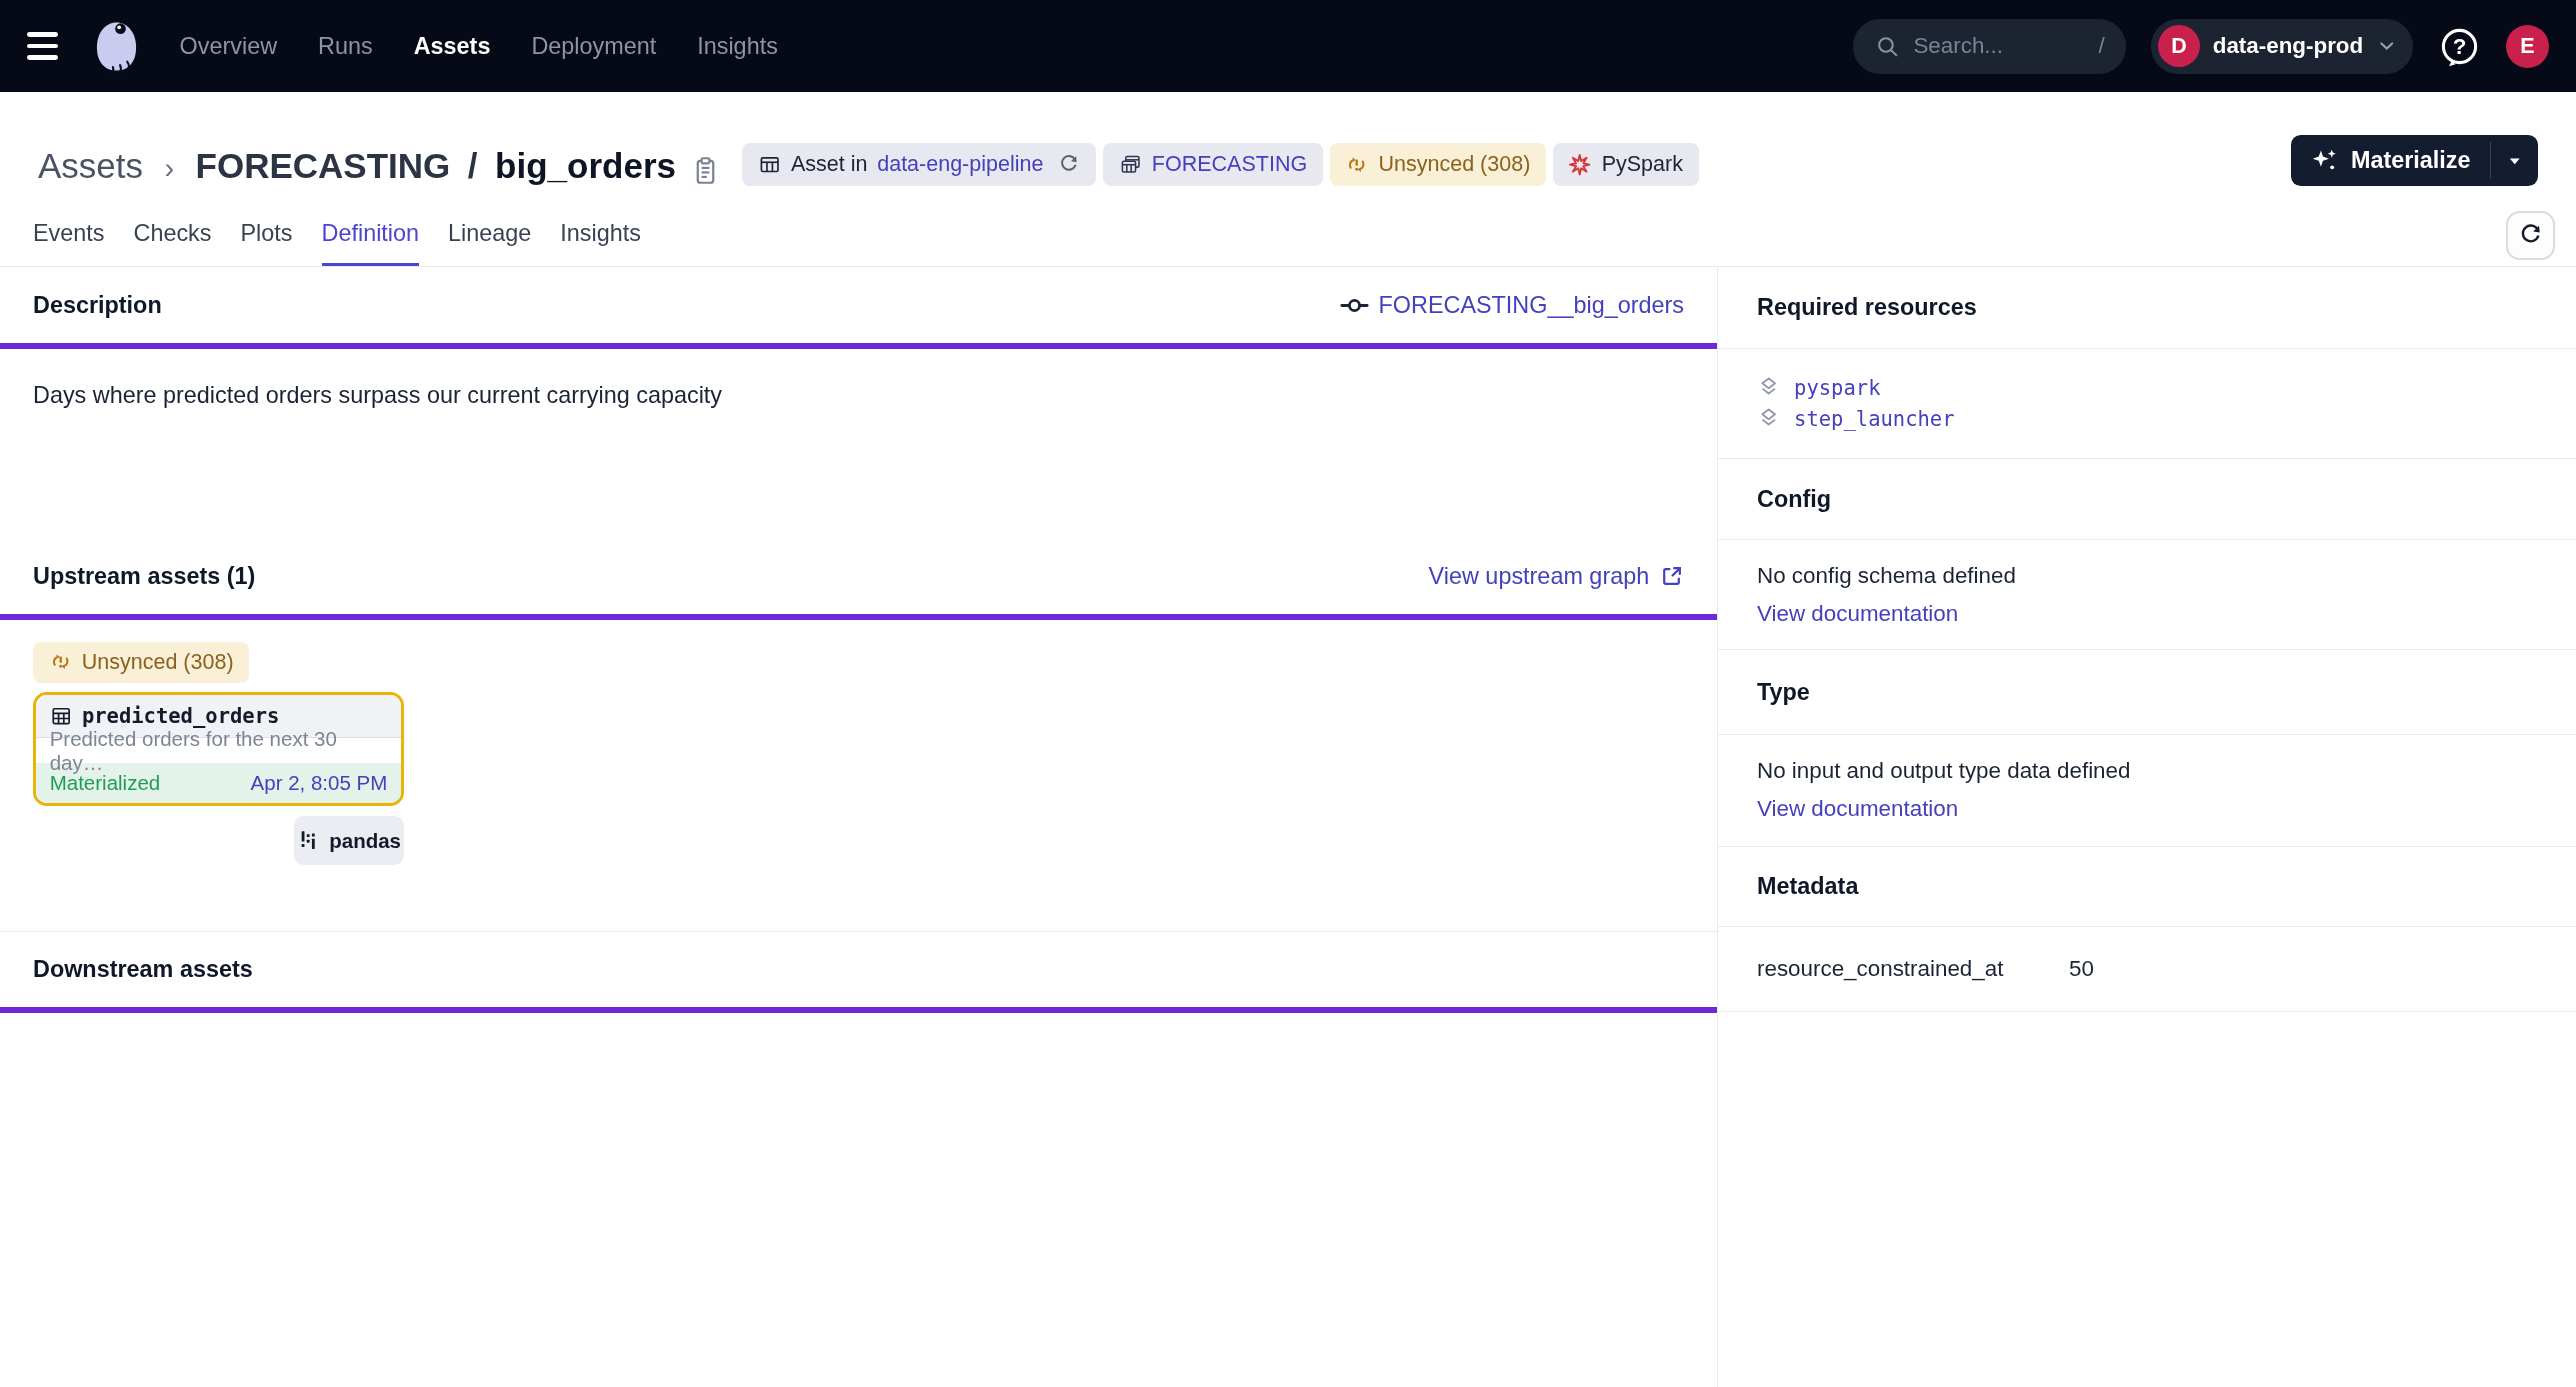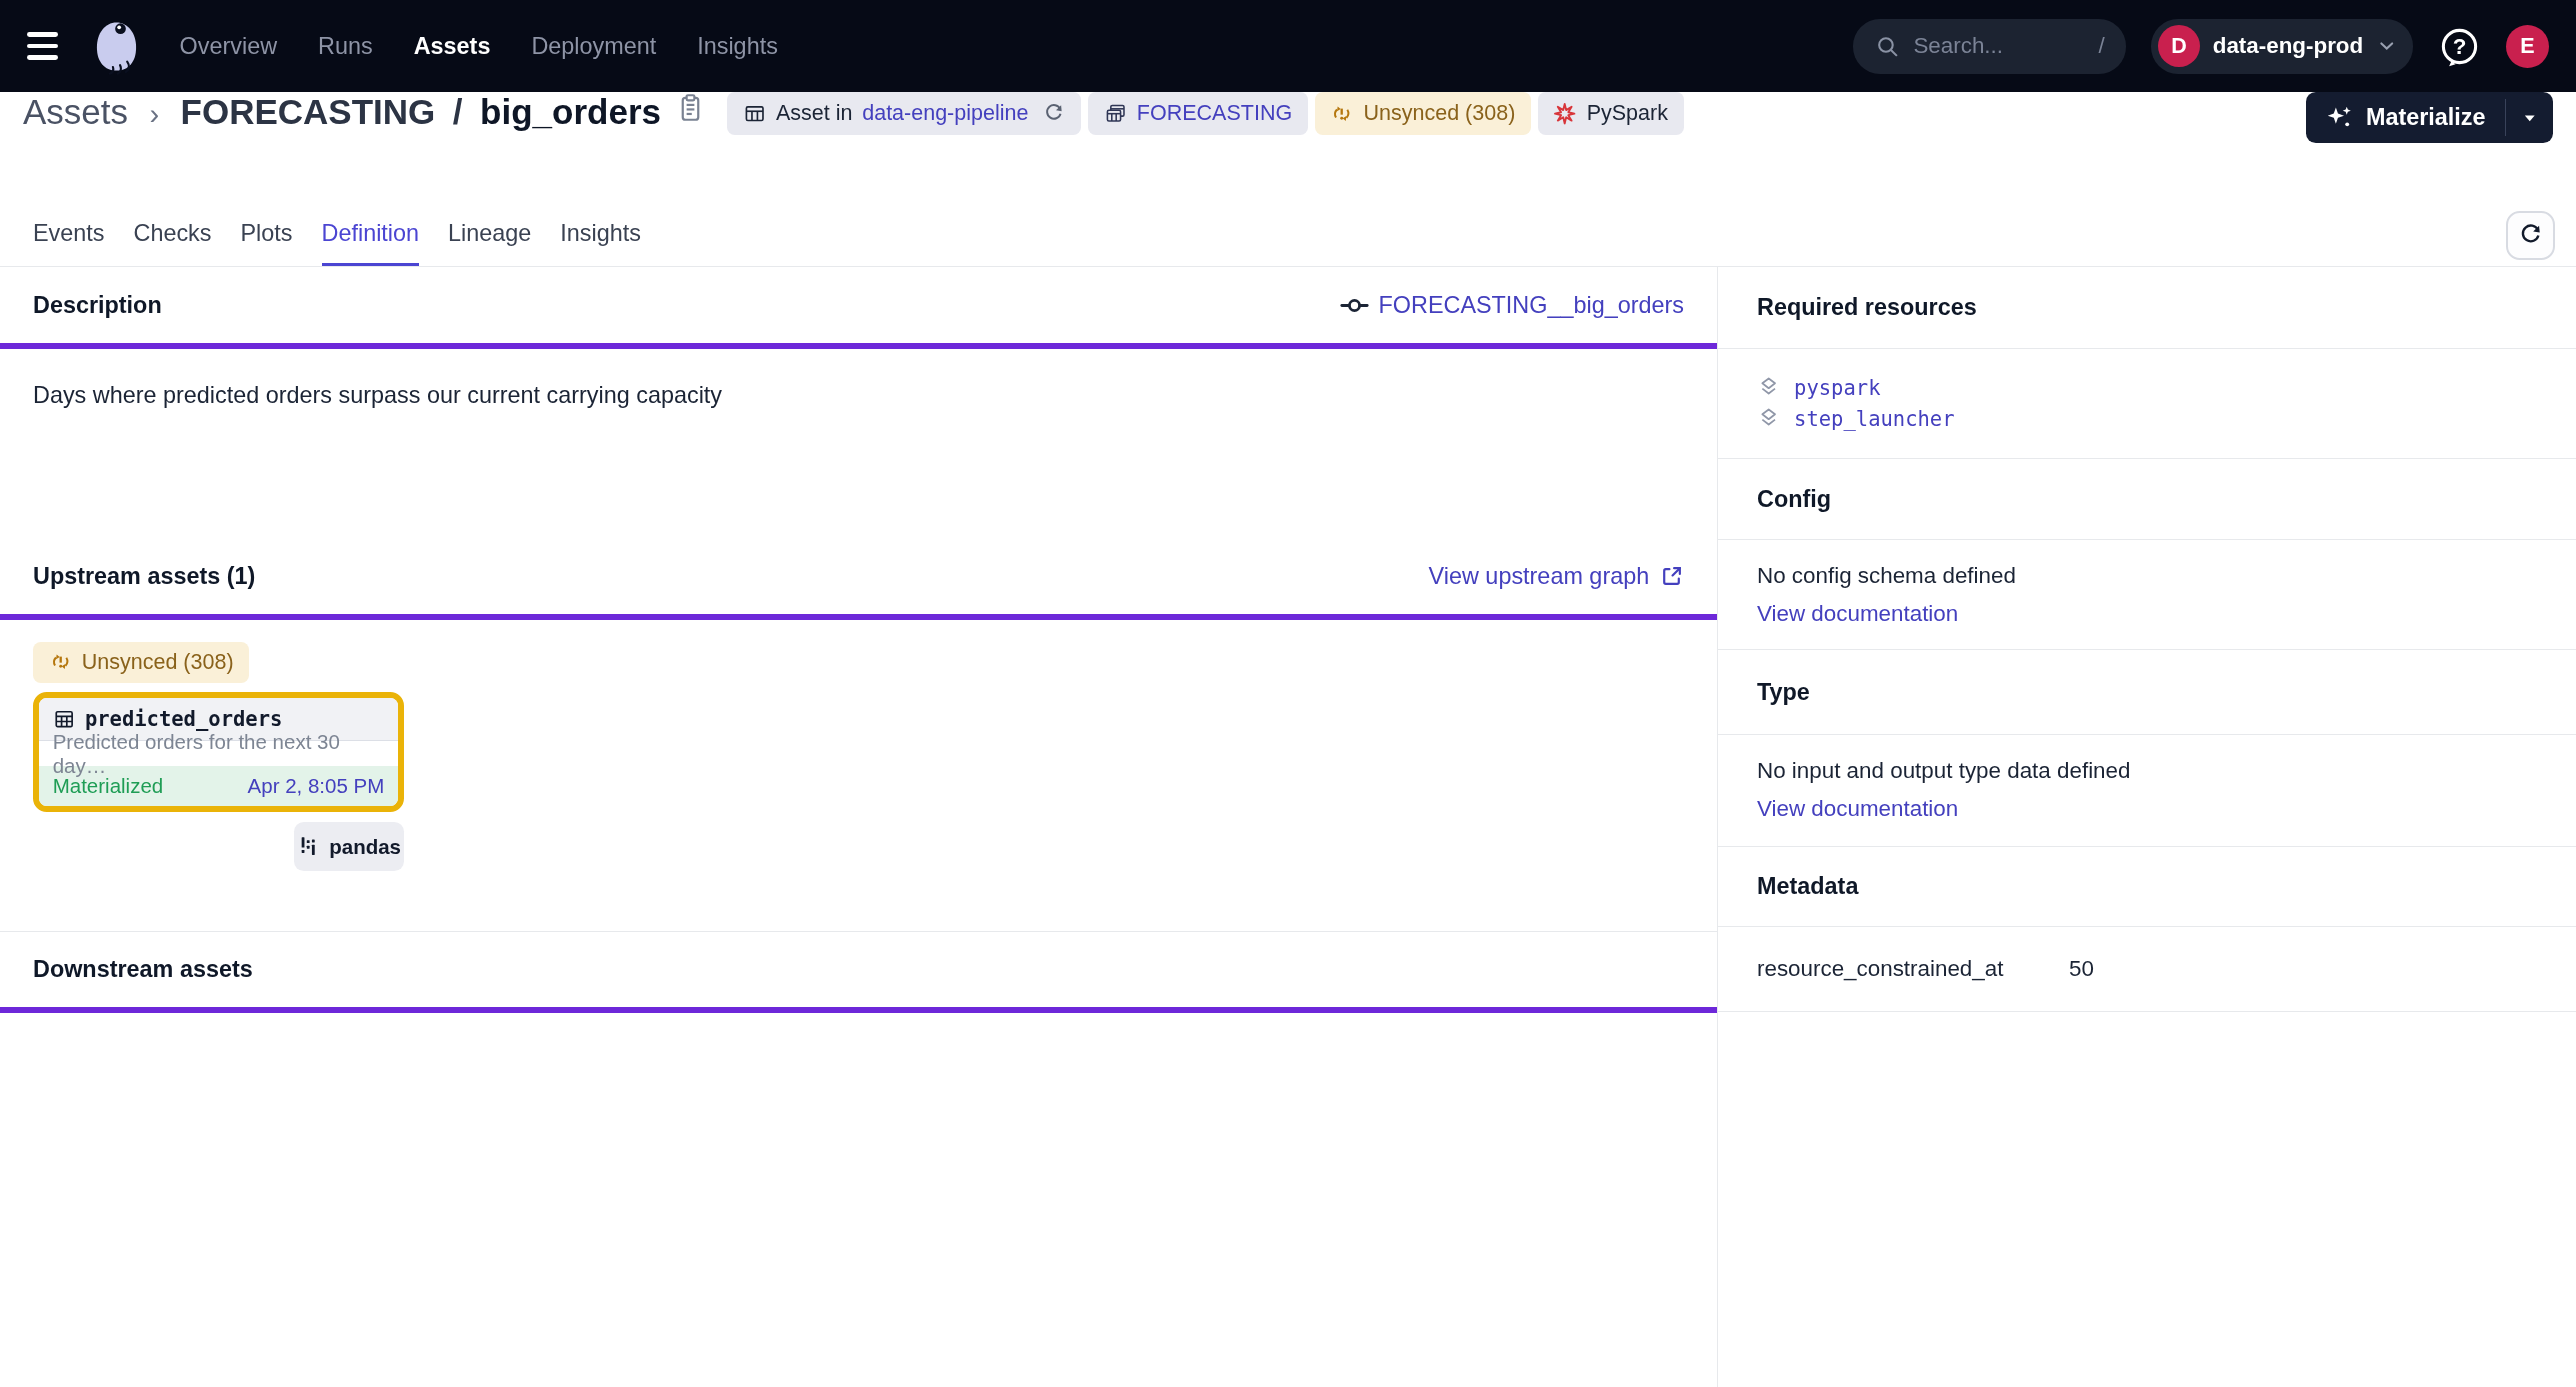--- a/index.html
+++ b/index.html
@@ -22,21 +22,21 @@
   .search { width:273px; height:55px; background:#1C2331; border-radius:27px; display:flex; align-items:center; padding:0 21.5px; gap:13.7px; }
   .search input { flex:1; min-width:0; background:transparent; border:none; outline:none; color:#7B8396; font-size:22.4px; font-family:"Liberation Sans",sans-serif; }
   .search input::placeholder { color:#7B8396; }
   .search .slash { color:#7B8396; font-size:22.4px; }
   .deploy { height:55px; background:#1C2331; border-radius:27px; display:flex; align-items:center; padding:0 15.6px 0 6.8px; gap:12.7px; cursor:pointer; }
   .badge-circle { width:42px; height:42px; border-radius:50%; background:#C9204E; color:#fff; font-weight:700; font-size:21.5px; display:flex; align-items:center; justify-content:center; }
   .deploy-name { color:#fff; font-size:22.4px; font-weight:600; }
   .avatar { width:43px; height:43px; border-radius:50%; background:#C9204E; color:#fff; font-weight:700; font-size:21.5px; display:flex; align-items:center; justify-content:center; cursor:pointer; }
 
   
-  .header-row { height:94px; display:flex; align-items:flex-start; padding:0 23px; }
+  .header-row { height:94px; display:flex; align-items:flex-end; padding:0 38px; }
   .crumb { font-size:35px; white-space:nowrap; }
   .crumb-assets { color:#4A5264; font-weight:500; cursor:pointer; }
   .crumb-sep { color:#6A7284; font-size:29px; margin:0 11.7px; }
   .crumb-group { color:#2C3444; font-weight:600; cursor:pointer; }
   .crumb-slash { color:#2C3444; font-weight:600; margin:0 7.8px; }
   .crumb-asset { color:#0E1626; font-weight:700; }
   .copy-btn { margin:0 21.5px 0 13.7px; cursor:pointer; }
   .tags { display:flex; gap:7px; align-items:center; }
   .tag { height:43px; border-radius:7.8px; background:#E8E9F0; display:inline-flex; align-items:center; gap:9.8px; padding:0 15.6px; font-size:21.5px; color:#1B2435; white-space:nowrap; }
   .tag .tag-link { color:#4440BE; cursor:pointer; }
@@ -60,21 +60,21 @@
 
   .section-header { height:82px; border-bottom:6px solid #6d28d9; display:flex; align-items:center; padding:0 33px; }
   .section-header .title { font-size:23.4px; font-weight:700; color:#0F1828; }
   .flex-spacer { flex:1; }
   .inline-link { display:flex; align-items:center; gap:9.8px; color:#4440BE; font-size:23.4px; cursor:pointer; }
 
   .desc-body { height:189px; padding:33px; font-size:23.4px; color:#1B2435; }
 
   .upstream-body { height:311px; padding:21.5px 33px; }
   .status-tag { height:41px; }
-  .asset-card { width:371px; border:6px solid #eab308; border-radius:13.7px; overflow:hidden; background:#fff; margin-top:9.8px; cursor:pointer; }
+  .asset-card { width:371px; border:3px solid #eab308; border-radius:13.7px; overflow:hidden; background:#fff; margin-top:9.8px; cursor:pointer; }
   .card-header { height:43px; background:#F1F2F5; border-bottom:1px solid #DCDFE6; display:flex; align-items:center; gap:9.8px; padding:0 13.7px; font-family:"DejaVu Sans Mono", monospace; font-weight:700; font-size:20.5px; color:#121A2B; }
   .card-desc { height:25px; display:flex; align-items:center; padding:0 13.7px; color:#7D8593; font-size:20.5px; }
   .card-footer { height:40px; background:#E3F3E9; display:flex; align-items:center; justify-content:space-between; padding:0 13.7px; font-size:20.5px; }
   .card-status { color:#1F9D55; }
   .card-time { color:#4440BE; cursor:pointer; }
   .pandas-row { width:371px; display:flex; justify-content:flex-end; margin-top:9.8px; }
   .pandas-tag { height:49px; border-radius:9.8px; background:#ECEDF2; display:flex; align-items:center; gap:9.8px; padding:0 3px; font-size:20.5px; font-weight:700; color:#121A2B; }
   .downstream-header { border-top:1px solid #E7E9EC; }
   .main-rest { flex:1; }
 

